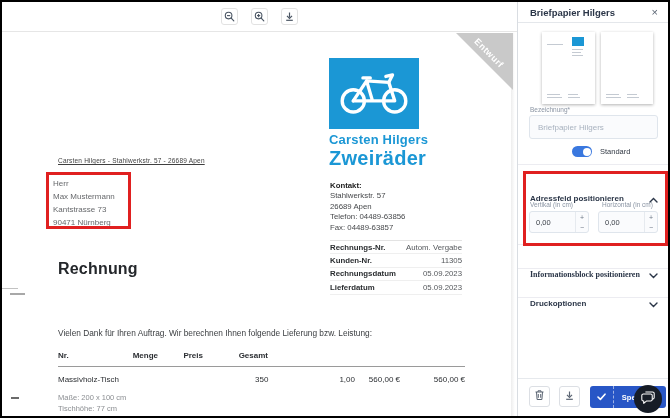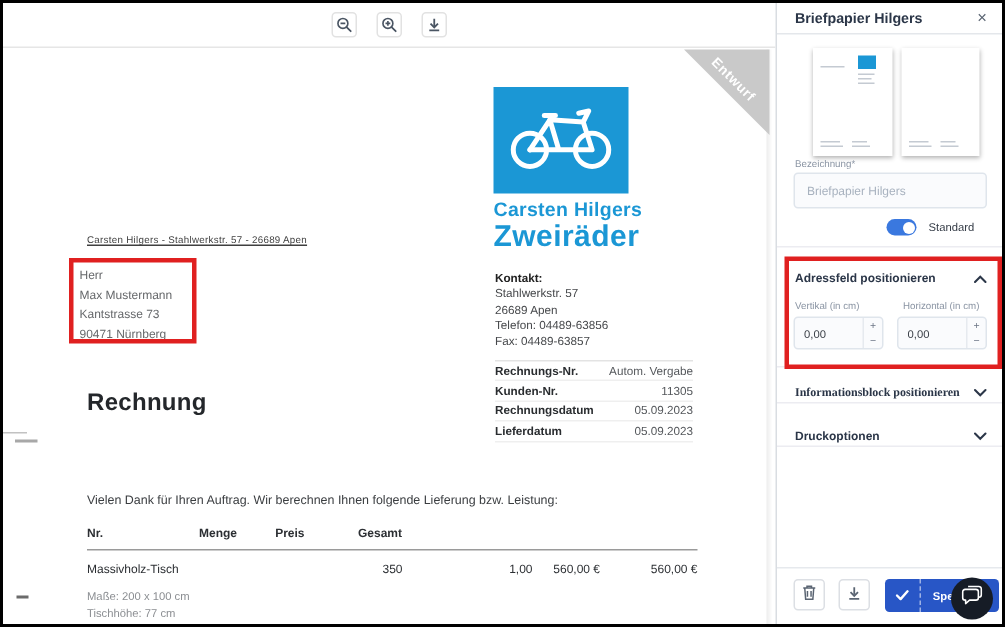--- a/index.html
+++ b/index.html
@@ -61,28 +61,28 @@
   .thumb { position:absolute; top:30px; height:72px; background:#fff; box-shadow:0 1px 3px rgba(0,0,0,0.3); cursor:pointer; }
   .thumb-1 { left:24px; width:53px; }
   .thumb-2 { left:83px; width:52px; }
   .mini { position:absolute; background:#c4cad2; height:1px; }
   .mini-logo { position:absolute; background:#1b97d5; }
 
   .field-label { position:absolute; left:12px; font-size:6.5px; color:#8a94a3; }
   .name-label { top:104px; }
   .name-input { position:absolute; left:11px; top:113px; width:129px; height:24px; border:1px solid #dfe5ec; border-radius:3px; background:#fafbfd; color:#a8b2bf; font-size:8px; padding:0 8px; font-family:"Liberation Sans", sans-serif; }
 
-  .toggle-row { position:absolute; left:27px; top:144px; display:flex; align-items:center; gap:8px;padding-left:46px; }
+  .toggle-row { position:absolute; left:8px; top:144px; display:flex; align-items:center; gap:8px;padding-left:46px; }
   .toggle { position:relative; width:20px; height:11px; border-radius:6px; background:#3a78df; cursor:pointer; }
   .toggle-knob { position:absolute; right:1.5px; top:1.5px; width:8px; height:8px; border-radius:50%; background:#fff; }
   .toggle-label { font-size:7.5px; color:#333a45; }
 
   .divider { position:absolute; left:0; width:100%; height:1px; background:#ececf1; }
 
-  .section-head { position:absolute; left:12px; right:10px; display:flex; align-items:center; justify-content:space-between; cursor:pointer; }
+  .section-head { position:absolute; left:12px; right:10px; display:flex; align-items:center; justify-content:space-between; cursor:pointer;margin-top:13px; }
   .section-title { font-size:8px; font-weight:bold; color:#2b3648; }
 
   .pos-label-v { top:199px; }
   .pos-label-h { top:199px; left:84px; }
   .num-field { position:absolute; top:209px; width:60px; height:22px; border:1px solid #dfe5ec; border-radius:3px; background:#fafbfd; display:flex; }
   .num-field input { flex:1; min-width:0; border:none; background:transparent; font-size:7.5px; color:#3a3f47; padding:0 0 0 6px; font-family:"Liberation Sans", sans-serif; }
   .steppers { width:13px; border-left:1px solid #e6eaef; display:flex; flex-direction:column; }
   .steppers button { flex:1; border:none; background:none; font-size:7px; line-height:1; color:#6b7585; cursor:pointer; padding:0; }
 
   .panel-footer { position:absolute; left:0; top:376px; width:100%; height:38px; background:#fff; border-top:1px solid #e6e9ed; }

